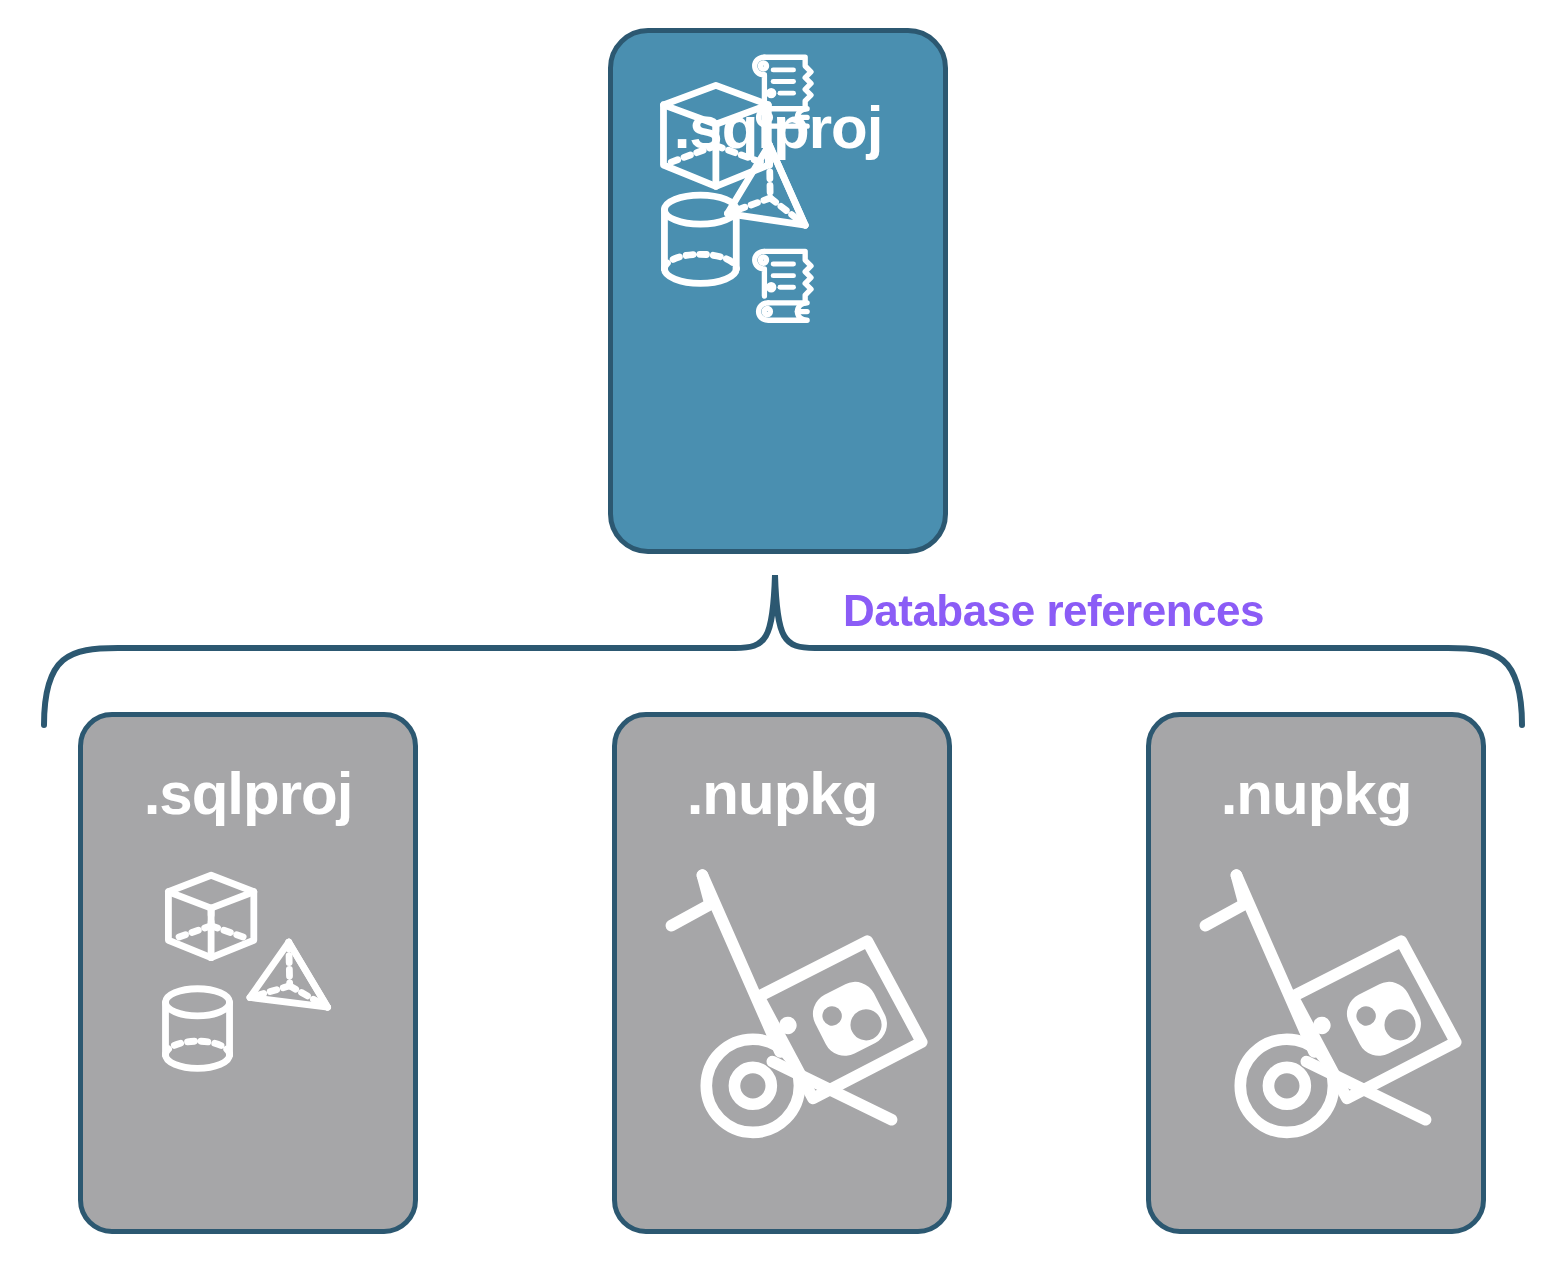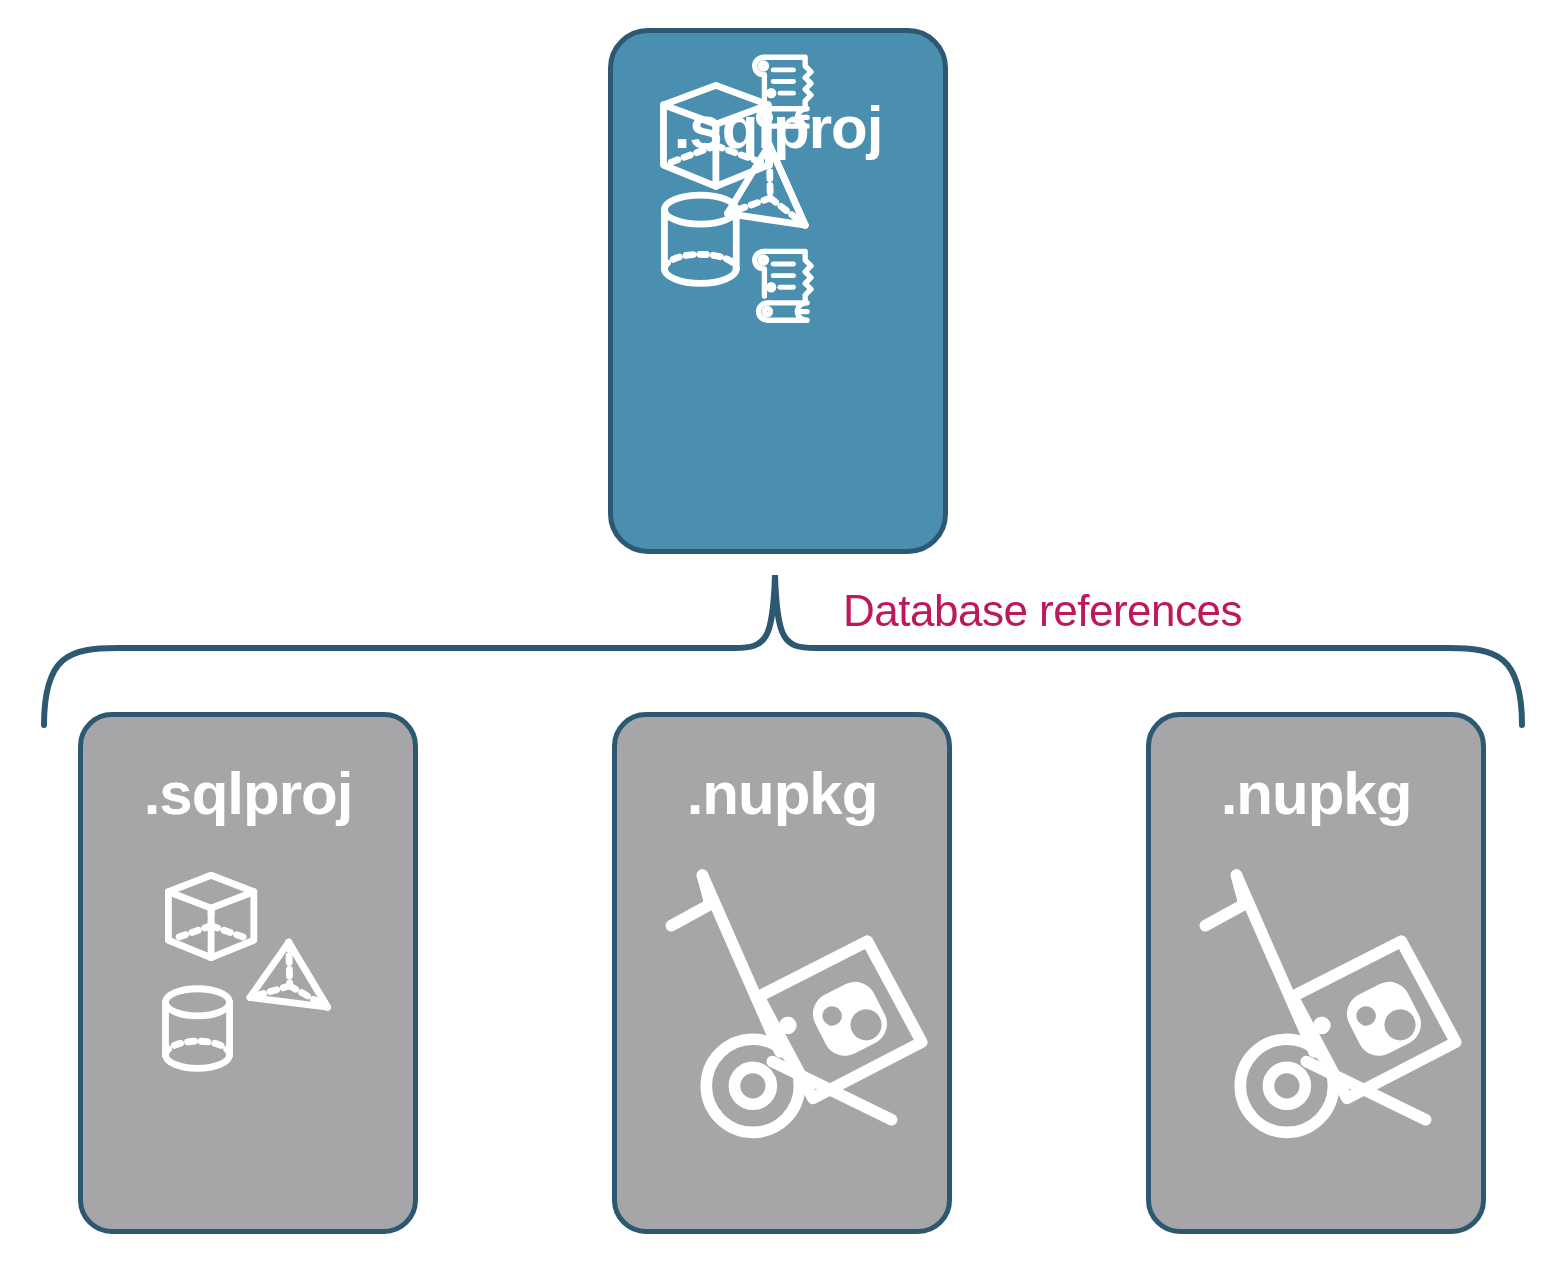--- a/index.html
+++ b/index.html
@@ -72,22 +72,22 @@
     top: 0;
     width: 1566px;
     height: 1274px;
     pointer-events: none;
   }
   #brace-label {
     position: absolute;
     left: 843px;
     top: 586px;
     font-size: 44px;
-    font-weight: normal;
-    color: #be185d;
+    font-weight: bold;
+    color: #8b5cf6;
     letter-spacing: -0.5px;
     white-space: nowrap;
     font-family: "Liberation Sans", sans-serif;
   }
 </style>
 </head>
 <body>
 
 <div id="canvas">
 

